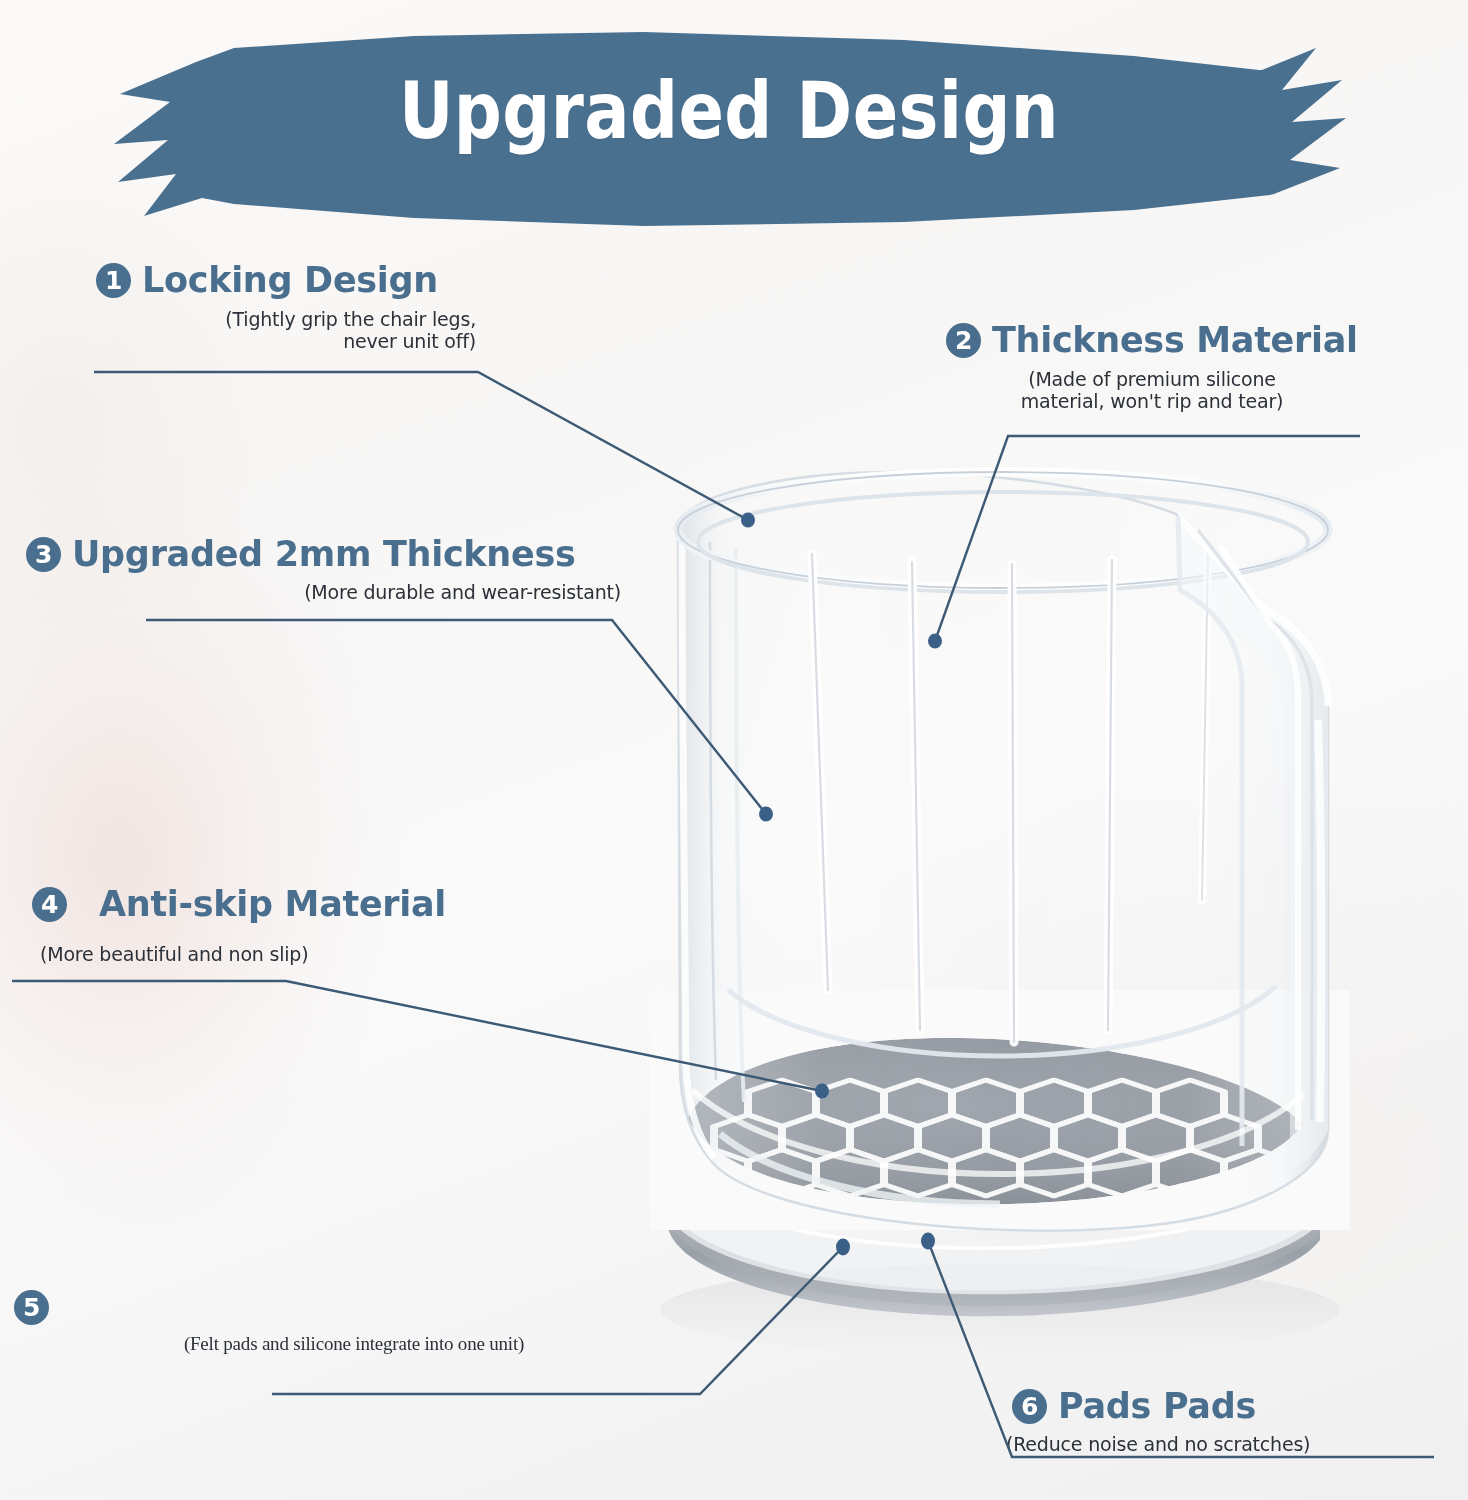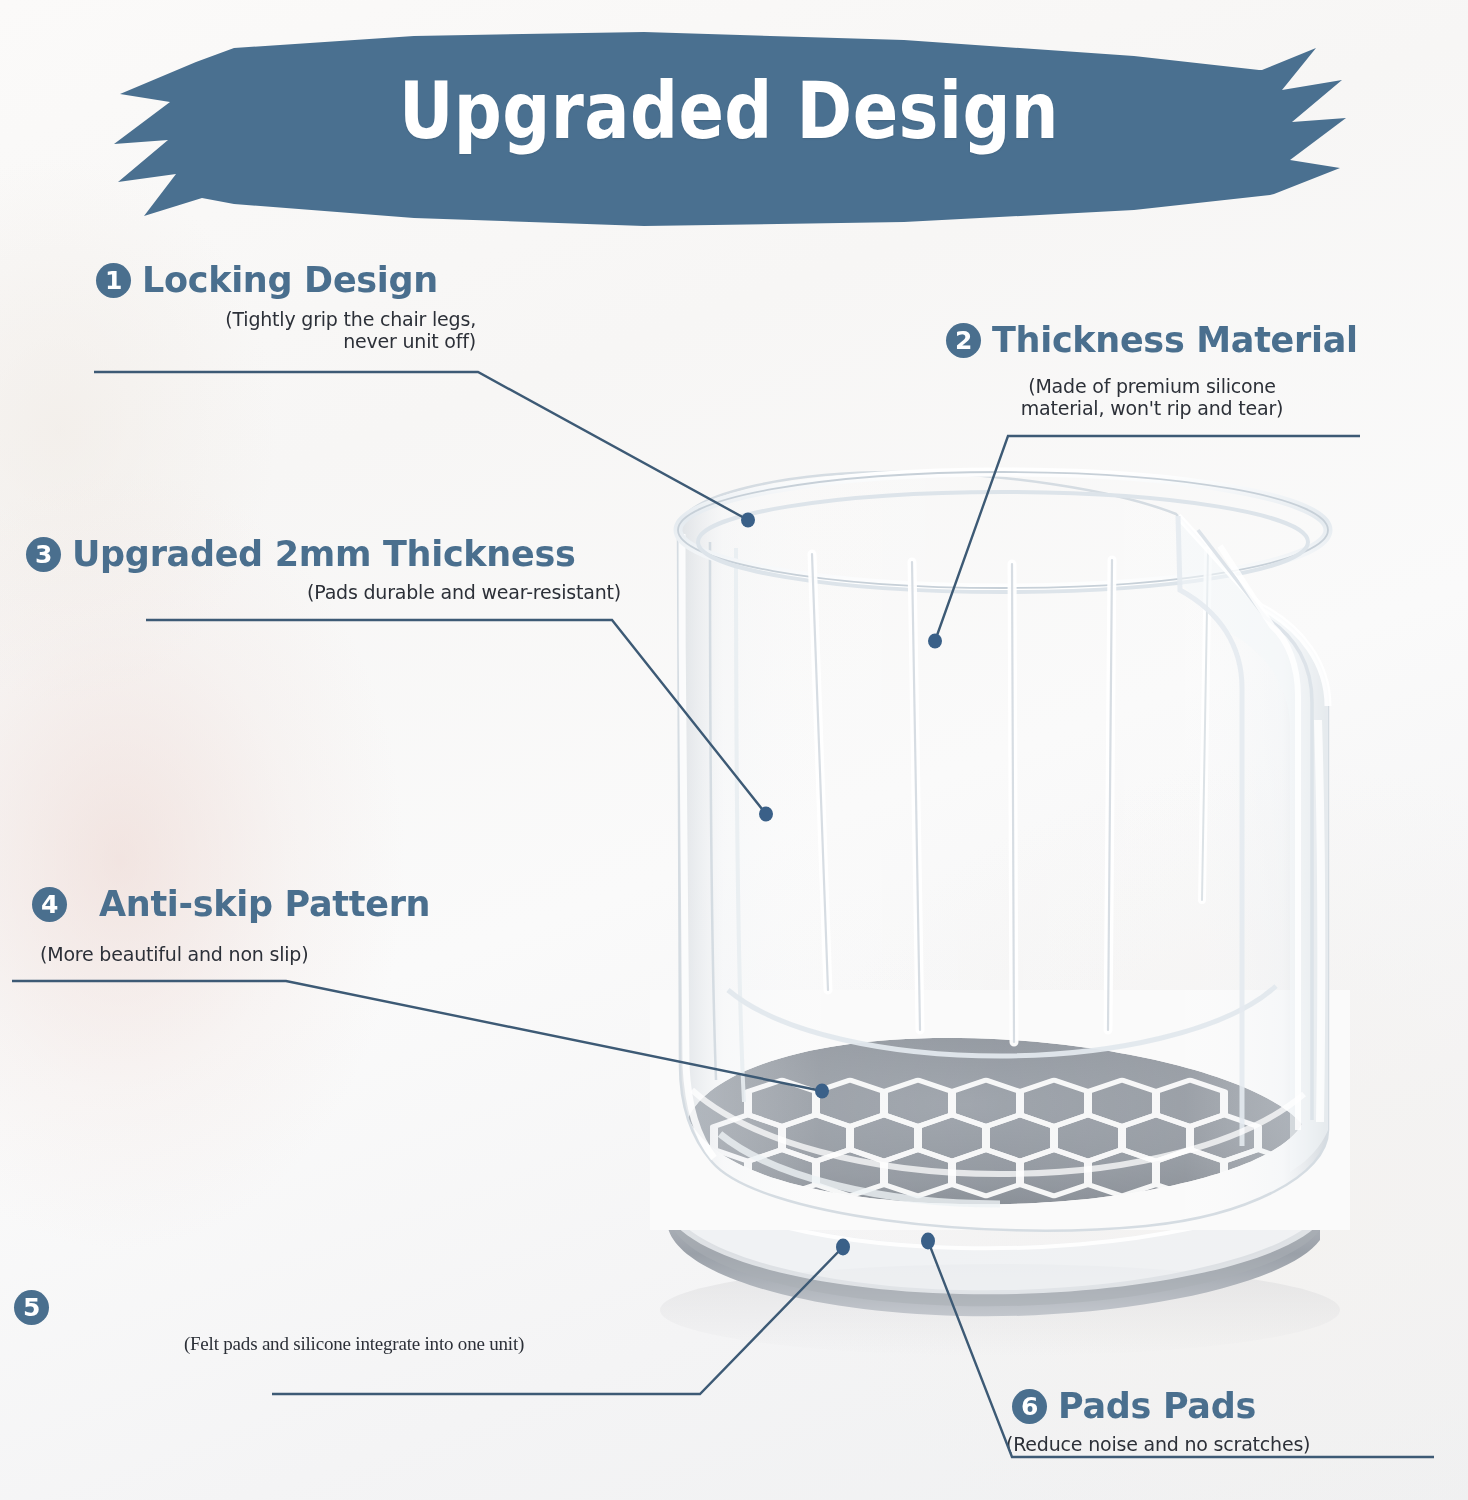--- a/index.html
+++ b/index.html
@@ -295,40 +295,40 @@
       <div>(Tightly grip the chair legs,</div>
       <div>never unit off)</div>
     </div>
   </div>
 
   <div class="callout" style="left:946px; top:322px;">
     <div class="head">
       <span class="num">2</span>
       <span>Thickness Material</span>
     </div>
-    <div class="sub center" style="width:412px; margin-top:16px;">
+    <div class="sub center" style="width:412px; margin-top:9px;">
       <div>(Made of premium silicone</div>
       <div>material, won't rip and tear)</div>
     </div>
   </div>
 
   <div class="callout" style="left:26px; top:536px;">
     <div class="head">
       <span class="num">3</span>
       <span>Upgraded 2mm Thickness</span>
     </div>
     <div class="sub right" style="width:595px; margin-top:8px;">
-      <div>(Pads durable and wear-resistant)</div>
+      <div>(More durable and wear-resistant)</div>
     </div>
   </div>
 
   <div class="callout" style="left:32px; top:886px;">
     <div class="head">
       <span class="num" style="margin-right:32px;">4</span>
-      <span>Anti-skip Pattern</span>
+      <span>Anti-skip Material</span>
     </div>
     <div class="sub" style="margin-top:20px; margin-left:8px;">
       <div>(More beautiful and non slip)</div>
     </div>
   </div>
 
   <div class="callout" style="left:14px; top:1290px;">
     <div class="head">
       <span class="num">5</span>
     </div>

